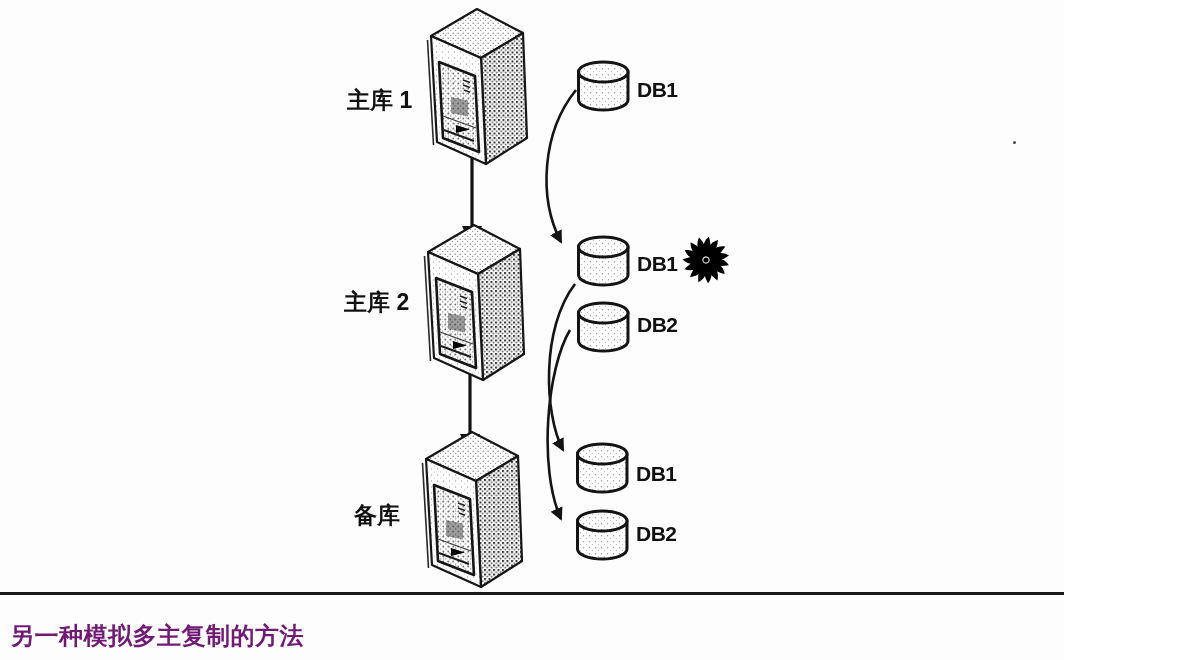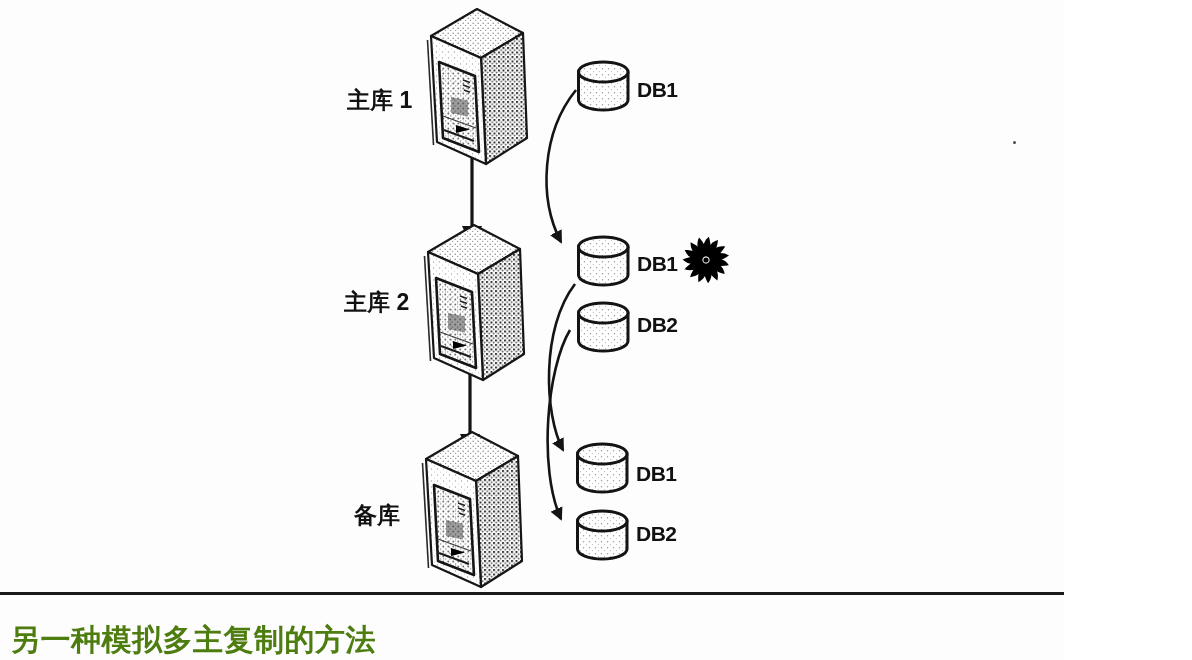--- a/index.html
+++ b/index.html
@@ -12,22 +12,22 @@
     overflow:hidden;
     text-align:center;
   }
   .diagram-svg{position:absolute;left:0;top:0;}
   .divider{
     position:absolute;left:0;top:592px;width:1192px;height:3px;
     background:#1a1a1a;
   }
   .section-title{
     position:absolute;left:10px;top:620px;
-    font-size:30px;font-weight:700;letter-spacing:0.5px;
-    color:#4d7c0f;
+    font-size:24px;font-weight:700;letter-spacing:0.5px;
+    color:#701a75;
     white-space:nowrap;
   }
   .speck{
     position:absolute;left:1013px;top:141px;width:3px;height:3px;
     border-radius:50%;background:#4a4a4a;
   }
   text{fill:#111;}
   .srv-label{font-size:23px;font-weight:700;}
   .db-label{font-size:21px;font-weight:700;letter-spacing:-0.5px;}
 </style>

